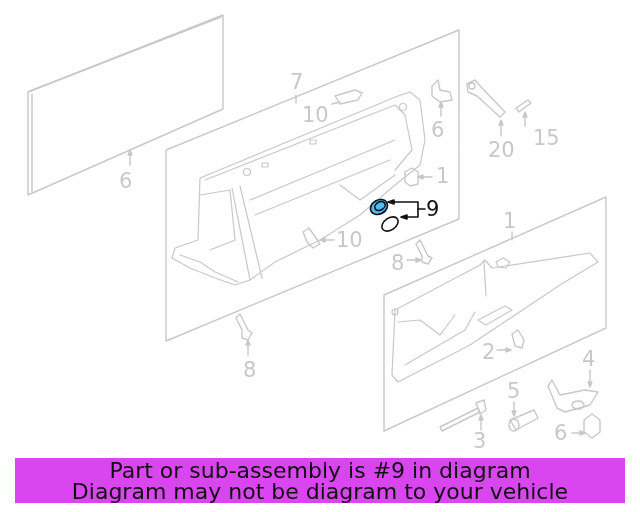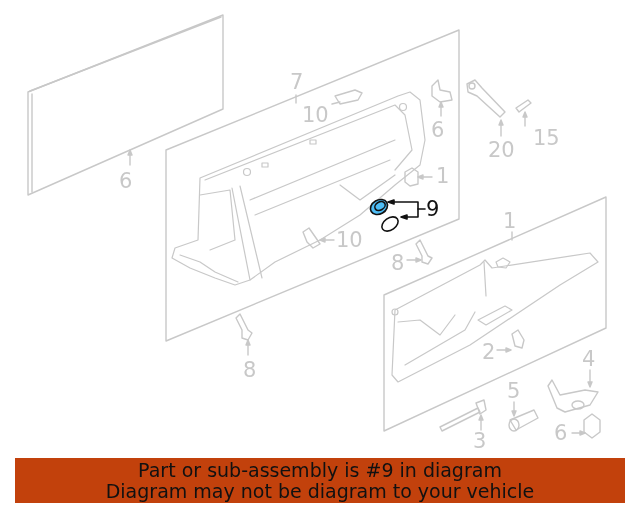--- a/index.html
+++ b/index.html
@@ -2,22 +2,22 @@
 <html><head>
 <meta charset="utf-8">
 <style>
   html, body { margin: 0; padding: 0; background: #ffffff; }
   body { width: 640px; height: 512px; position: relative; overflow: hidden; font-family: "DejaVu Sans", sans-serif; }
   #diagram { position: absolute; left: 0; top: 0; width: 640px; height: 455px; }
   .callout { position: absolute; font-family: "DejaVu Sans", sans-serif; font-size: 21px; line-height: 1; color: #c8c8c8; }
   .callout.active { color: #111111; }
   #caption {
     position: absolute; left: 15px; top: 458px; width: 610px; height: 45px;
-    background: #c2410c; color: #111; text-align: center;
-    font-family: "DejaVu Sans", sans-serif; font-size: 19px; line-height: 21px;
+    background: #d946ef; color: #111; text-align: center;
+    font-family: "DejaVu Sans", sans-serif; font-size: 22px; line-height: 21px;
     display: flex; flex-direction: column; justify-content: center;
   }
 </style>
 </head>
 <body>
 
 <div id="diagram">
   <svg width="640" height="455" viewBox="0 0 640 455" fill="none" stroke="#c8c8c8" stroke-width="1.4" stroke-linejoin="round" stroke-linecap="round">
 
     <g>

